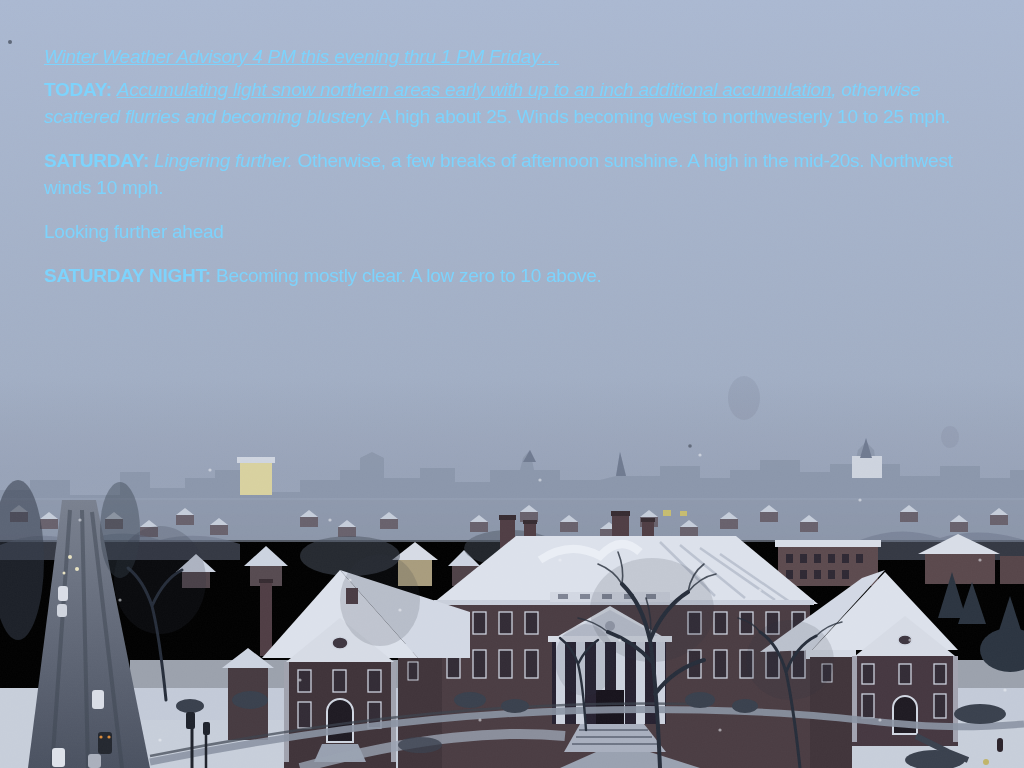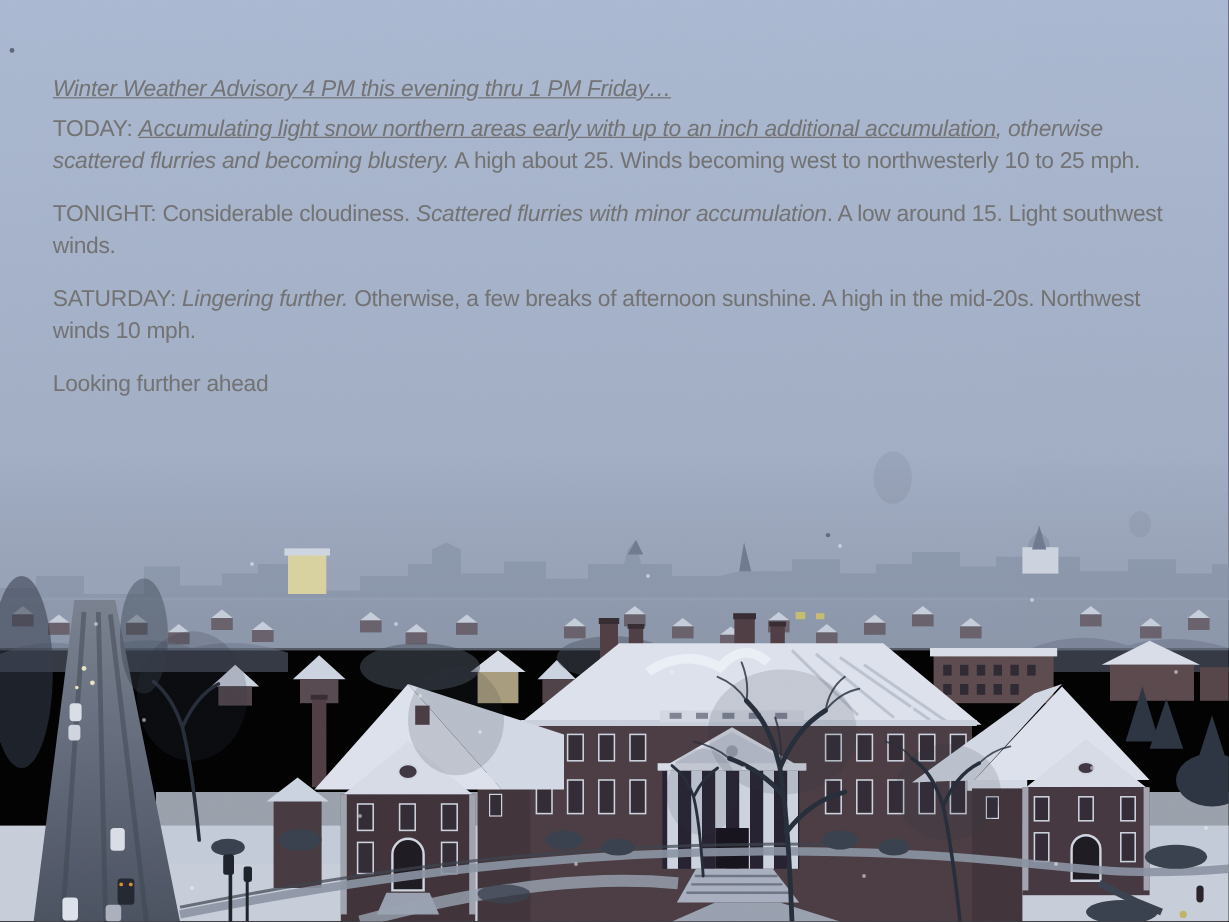--- a/index.html
+++ b/index.html
@@ -1,23 +1,23 @@
 <!DOCTYPE html>
 <html><head>
 <meta charset="utf-8">
 <style>
   html,body{margin:0;padding:0;background:#000;}
   .stage{position:relative;width:1024px;height:768px;overflow:hidden;
          font-family:"Liberation Sans",sans-serif;}
   .stage svg{position:absolute;left:0;top:0;display:block;}
-  .forecast{position:absolute;left:44px;top:61px;width:952px;
-            color:#737373;font-size:19px;line-height:27px;letter-spacing:-0.25px;}
+  .forecast{position:absolute;left:44px;top:43px;width:952px;
+            color:#7dd3fc;font-size:19px;line-height:27px;letter-spacing:-0.25px;}
   .forecast p{margin:0 0 17px;}
   .forecast p.headline{margin:0 0 6px;}
-  .forecast b{font-weight:400;}
+  .forecast b{font-weight:700;}
   .it{font-style:italic;}
   .itu{font-style:italic;text-decoration:underline;}
 </style>
 </head>
 <body>
 
 <div class="stage">
 
 <svg width="1024" height="768" viewBox="0 0 1024 768">
   <defs>
@@ -345,22 +345,22 @@
   </g>
 
   <rect x="0" y="0" width="1024" height="768" filter="url(#grain)" opacity="0.5"></rect>
 </svg>
 
 <div class="forecast">
   <p class="headline"><span class="itu">Winter Weather Advisory 4 PM this evening thru 1 PM Friday…</span></p>
 
   <p><b>TODAY: </b><span class="itu">Accumulating light snow northern areas early with up to an inch additional accumulation</span><span class="it">, otherwise scattered flurries and becoming blustery.</span><span> A high about 25. Winds becoming west to northwesterly 10 to 25 mph.</span></p>
 
-  <p><b>TONIGHT: </b><span>Considerable cloudiness. </span><span class="it">Scattered flurries with minor accumulation</span><span>. A low around 15. Light southwest winds.</span></p>
 
   <p><b>SATURDAY: </b><span class="it">Lingering further.</span><span> Otherwise, a few breaks of afternoon sunshine. A high in the mid-20s. Northwest winds 10 mph.</span></p>
 
   <p><span>Looking further ahead</span></p>
 
+  <p><b>SATURDAY NIGHT: </b><span>Becoming mostly clear. A low zero to 10 above.</span></p>
 
 </div>
 
 </div>
 
 </body></html>

